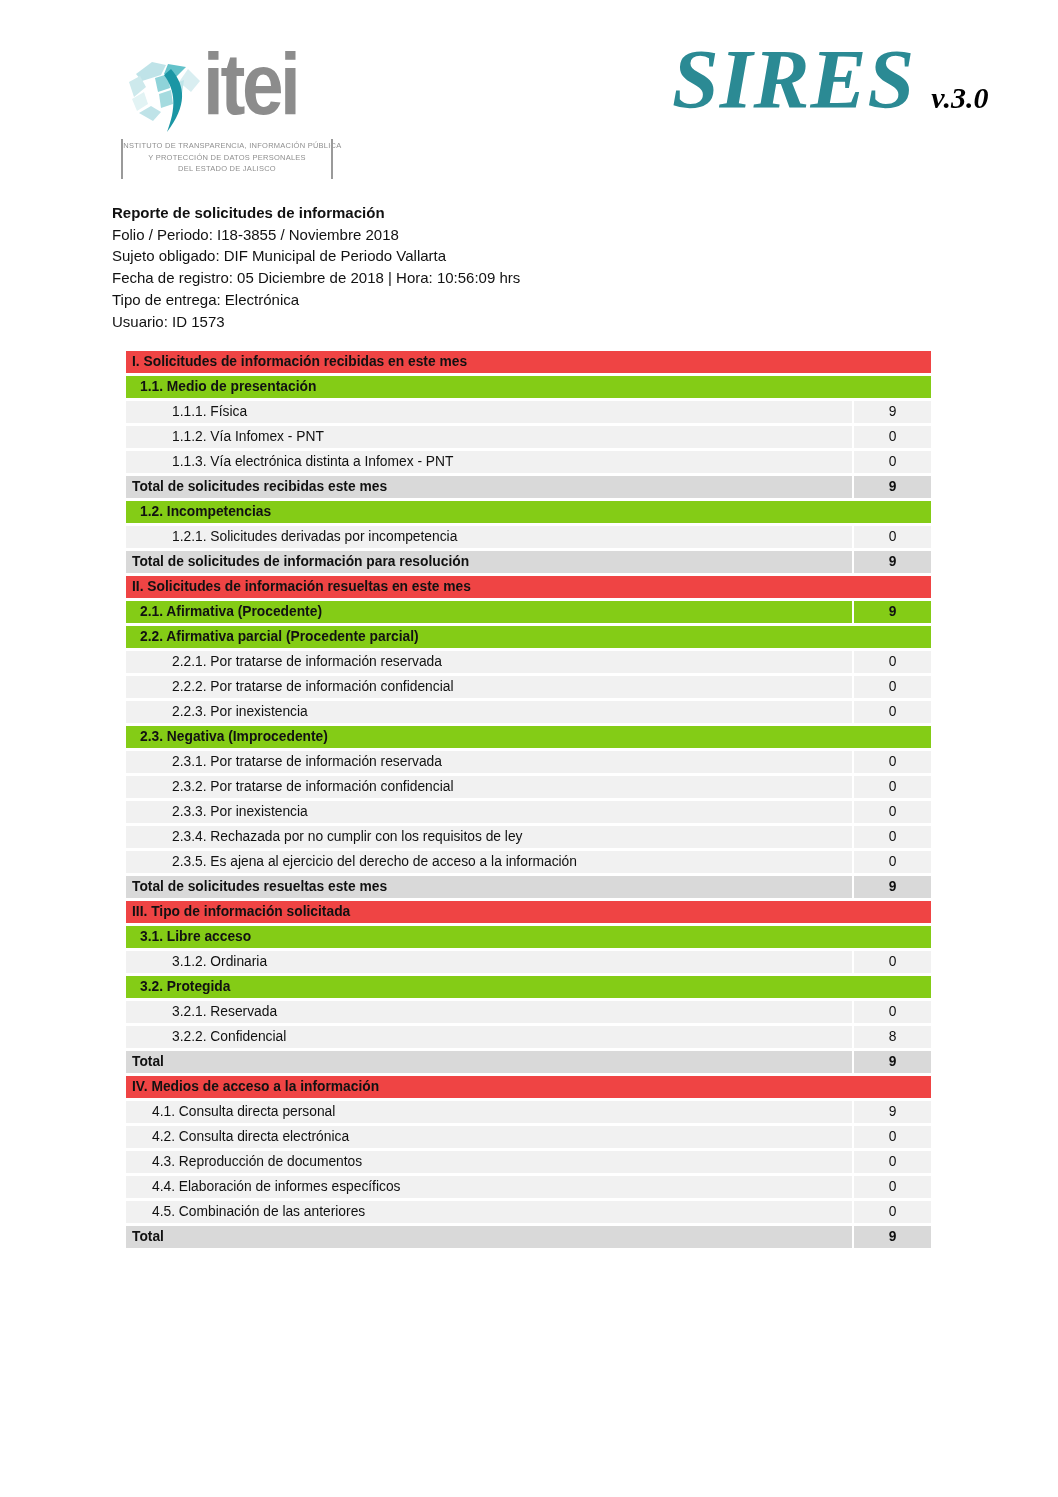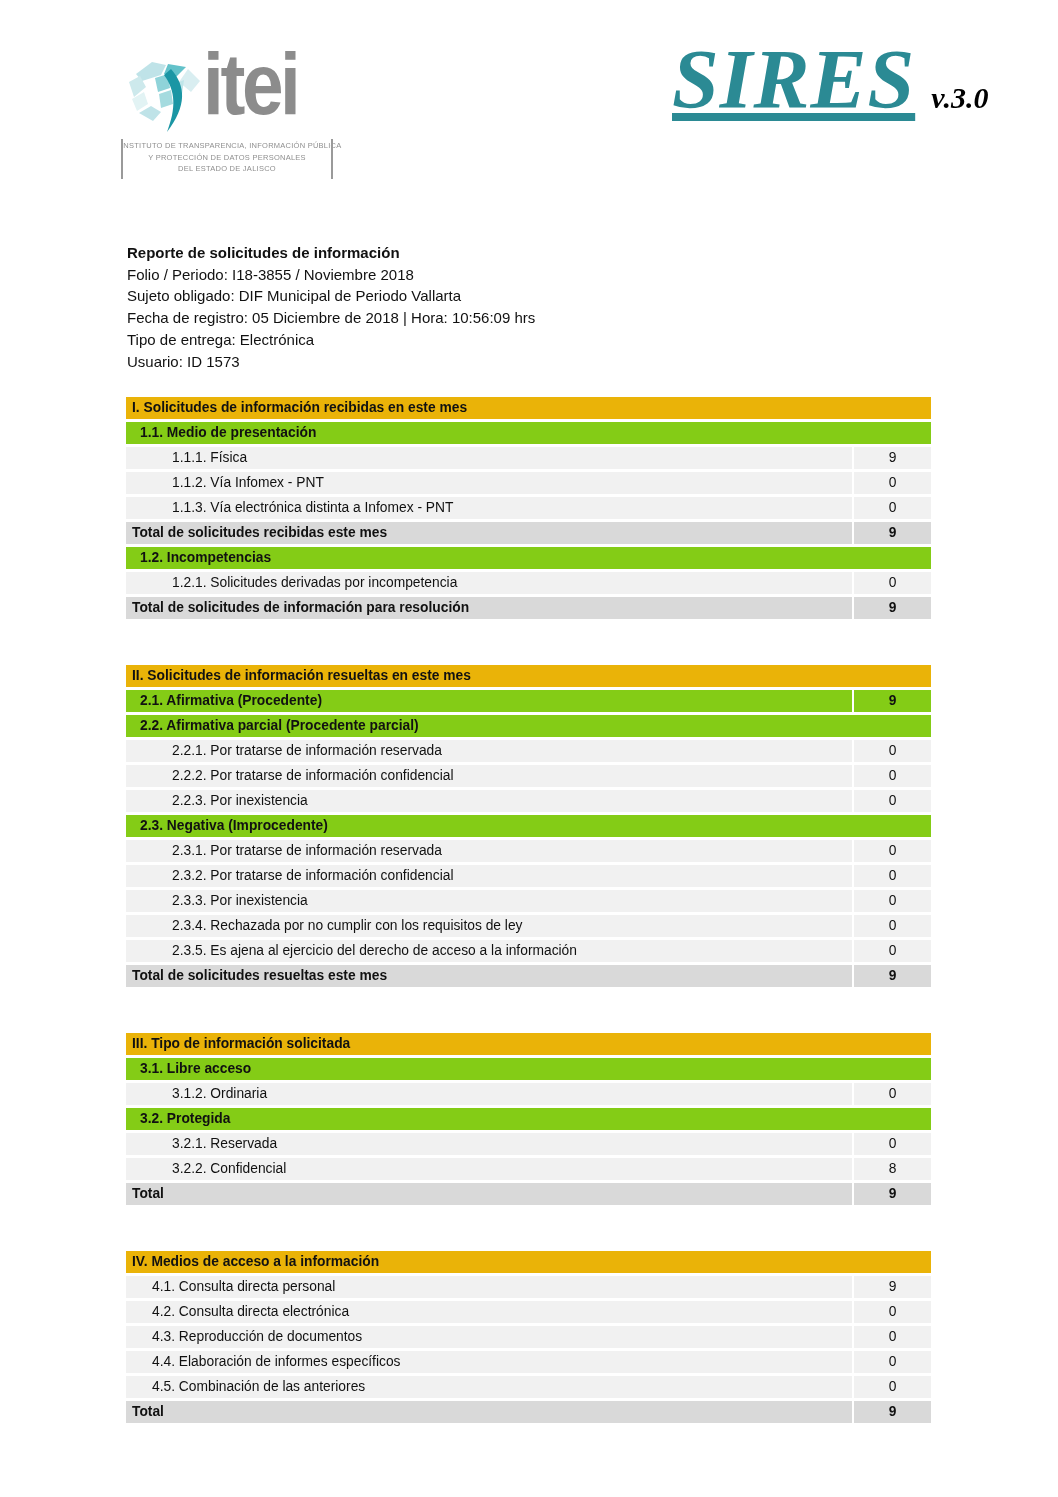--- a/index.html
+++ b/index.html
@@ -13,36 +13,36 @@
              transform:scaleX(0.85);transform-origin:0 0;}
   .itei-caption{position:absolute;left:121px;top:138px;width:212px;padding:2px 0 4px 0;}
   .itei-caption .cap-line{display:block;text-align:center;font-size:7.5px;line-height:11.5px;
              color:#8f8f8f;letter-spacing:.25px;white-space:nowrap;}
   .cap-bar{position:absolute;top:1px;width:2px;height:40px;background:#9a9a9a;}
   .cap-bar.left{left:0;} .cap-bar.right{right:0;}
 
   
   .sires-block{position:absolute;left:672px;top:38px;display:flex;align-items:baseline;gap:16px;}
   .sires-word{font-family:"Liberation Serif",serif;font-style:italic;font-weight:700;
-              font-size:84px;line-height:1;color:#2b8a94;letter-spacing:1px;text-decoration:underline;}
+              font-size:84px;line-height:1;color:#2b8a94;letter-spacing:1px;}
   .sires-ver{font-family:"Liberation Serif",serif;font-style:italic;font-weight:700;
              font-size:30px;color:#000000;}
 
   
-  .report-header{position:absolute;left:127px;top:202px;font-size:15px;line-height:21.7px;margin-top:40px;}
+  .report-header{position:absolute;left:112px;top:202px;font-size:15px;line-height:21.7px;}
   .report-title{font-weight:700;}
   .header-line .seg-b{font-weight:400;}
 
   
   .report-table{position:absolute;left:126px;top:351px;width:805px;}
   .trow{display:flex;height:22px;line-height:22px;margin-bottom:3px;font-size:13.8px;}
   .tlabel{flex:1;white-space:nowrap;overflow:hidden;}
   .tvalue{flex:none;width:79px;text-align:center;box-sizing:border-box;}
   .tvalue.divided{border-left:2px solid #ffffff;}
-  .trow.section{background:#eab308;font-weight:700;margin-top:46px;}
+  .trow.section{background:#ef4444;font-weight:700;}
   .trow.section .tlabel{padding-left:6px;}
   .trow.sub{background:#84cc16;font-weight:700;}
   .trow.sub .tlabel{padding-left:14px;}
   .trow.data{background:#f1f1f1;font-weight:400;}
   .trow.data .tlabel{padding-left:46px;}
   .trow.data.lvl2 .tlabel{padding-left:26px;}
   .trow.total{background:#d9d9d9;font-weight:700;}
   .trow.total .tlabel{padding-left:6px;}
 </style>
 </head>

